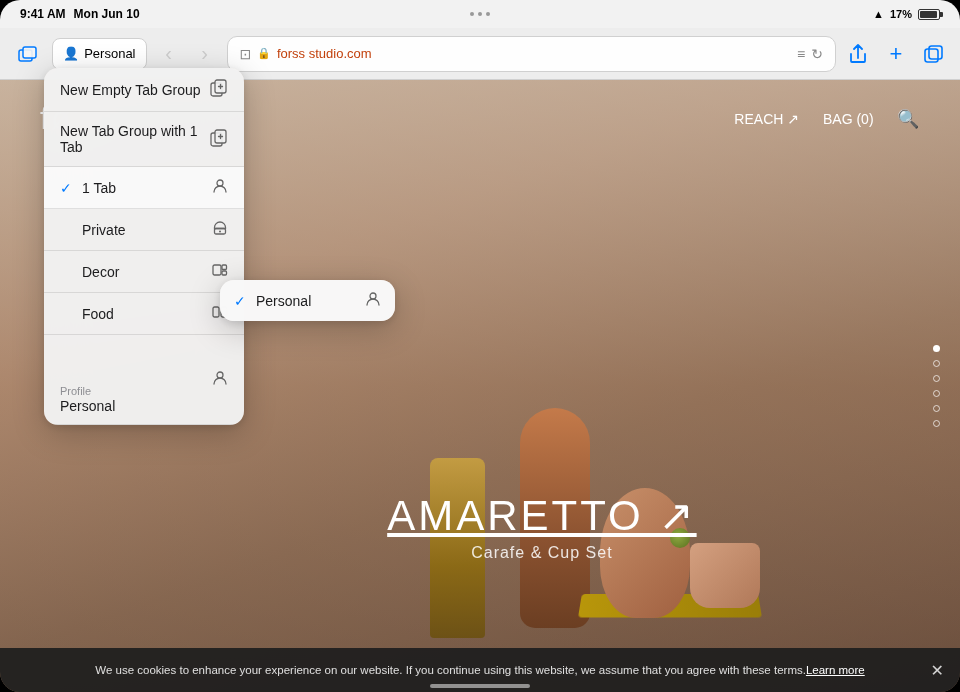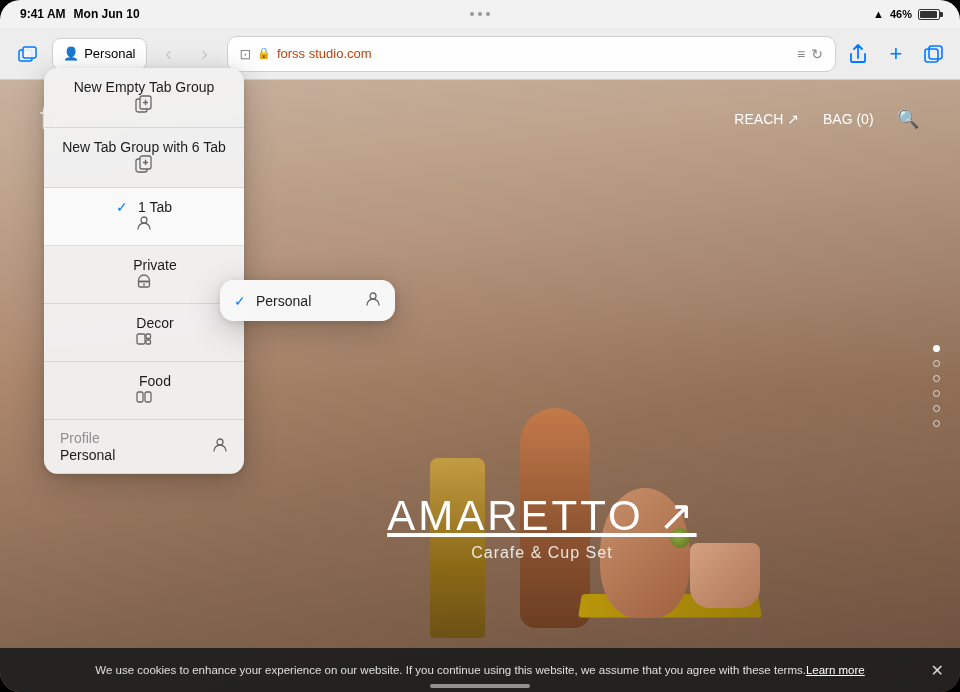--- a/index.html
+++ b/index.html
@@ -240,21 +240,20 @@
 
     .dropdown-item {
       display: flex;
       align-items: center;
       justify-content: space-between;
       padding: 11px 16px;
       font-size: 14px;
       color: #1c1c1e;
       cursor: pointer;
       border-bottom: 0.5px solid rgba(0,0,0,0.1);
-      flex-direction: column;
     }
     .dropdown-item:last-child { border-bottom: none; }
 
     .dropdown-item-left {
       display: flex;
       align-items: center;
       gap: 6px;
     }
 
     .check-icon {
@@ -262,23 +261,24 @@
       font-size: 14px;
       width: 16px;
     }
 
     .dropdown-profile-item {
       padding: 10px 16px;
       border-bottom: 0.5px solid rgba(0,0,0,0.1);
     }
 
     .profile-label {
-      font-size: 14px;
+      font-size: 11px;
       color: #8e8e93;
       margin-bottom: 1px;
+      margin-top: 40px;
     }
 
     .profile-name {
       font-size: 14px;
       color: #1c1c1e;
       font-weight: 500;
     }
 
     .profile-row {
       display: flex;
@@ -410,21 +410,21 @@
       <span>9:41 AM</span>
       <span>Mon Jun 10</span>
     </div>
     <div style="position:absolute;left:50%;transform:translateX(-50%);display:flex;gap:4px;">
       <span style="width:4px;height:4px;background:#999;border-radius:50%;display:inline-block;"></span>
       <span style="width:4px;height:4px;background:#999;border-radius:50%;display:inline-block;"></span>
       <span style="width:4px;height:4px;background:#999;border-radius:50%;display:inline-block;"></span>
     </div>
     <div class="status-right">
       <span>▲</span>
-      <span>46%</span>
+      <span>17%</span>
       <span style="display:inline-block;width:22px;height:11px;border:1.5px solid #333;border-radius:2px;position:relative;">
         <span style="position:absolute;top:1px;left:1px;right:2px;bottom:1px;background:#333;border-radius:1px;"></span>
         <span style="position:absolute;top:2px;right:-4px;width:3px;height:5px;background:#333;border-radius:0 1px 1px 0;"></span>
       </span>
     </div>
   </div>
 
   <div class="browser-chrome">
 
     <button class="tab-switcher-btn">
@@ -529,21 +529,21 @@
         <svg width="18" height="18" viewBox="0 0 18 18" fill="none">
           <rect x="1" y="4" width="11" height="13" rx="2" stroke="#666" stroke-width="1.3" fill="none"></rect>
           <rect x="5" y="1" width="11" height="13" rx="2" stroke="#666" stroke-width="1.3" fill="rgba(242,242,242,0.9)"></rect>
           <line x1="10.5" y1="5.5" x2="10.5" y2="9.5" stroke="#666" stroke-width="1.3" stroke-linecap="round"></line>
           <line x1="8.5" y1="7.5" x2="12.5" y2="7.5" stroke="#666" stroke-width="1.3" stroke-linecap="round"></line>
         </svg>
       </span>
     </div>
 
     <div class="dropdown-item">
-      <span style="font-size:14px;">New Tab Group with 6 Tab</span>
+      <span style="font-size:14px;">New Tab Group with 1 Tab</span>
       <span style="color:#555;">
         <svg width="18" height="18" viewBox="0 0 18 18" fill="none">
           <rect x="1" y="4" width="11" height="13" rx="2" stroke="#666" stroke-width="1.3" fill="none"></rect>
           <rect x="5" y="1" width="11" height="13" rx="2" stroke="#666" stroke-width="1.3" fill="rgba(242,242,242,0.9)"></rect>
           <line x1="10.5" y1="5.5" x2="10.5" y2="9.5" stroke="#666" stroke-width="1.3" stroke-linecap="round"></line>
           <line x1="8.5" y1="7.5" x2="12.5" y2="7.5" stroke="#666" stroke-width="1.3" stroke-linecap="round"></line>
         </svg>
       </span>
     </div>
 

